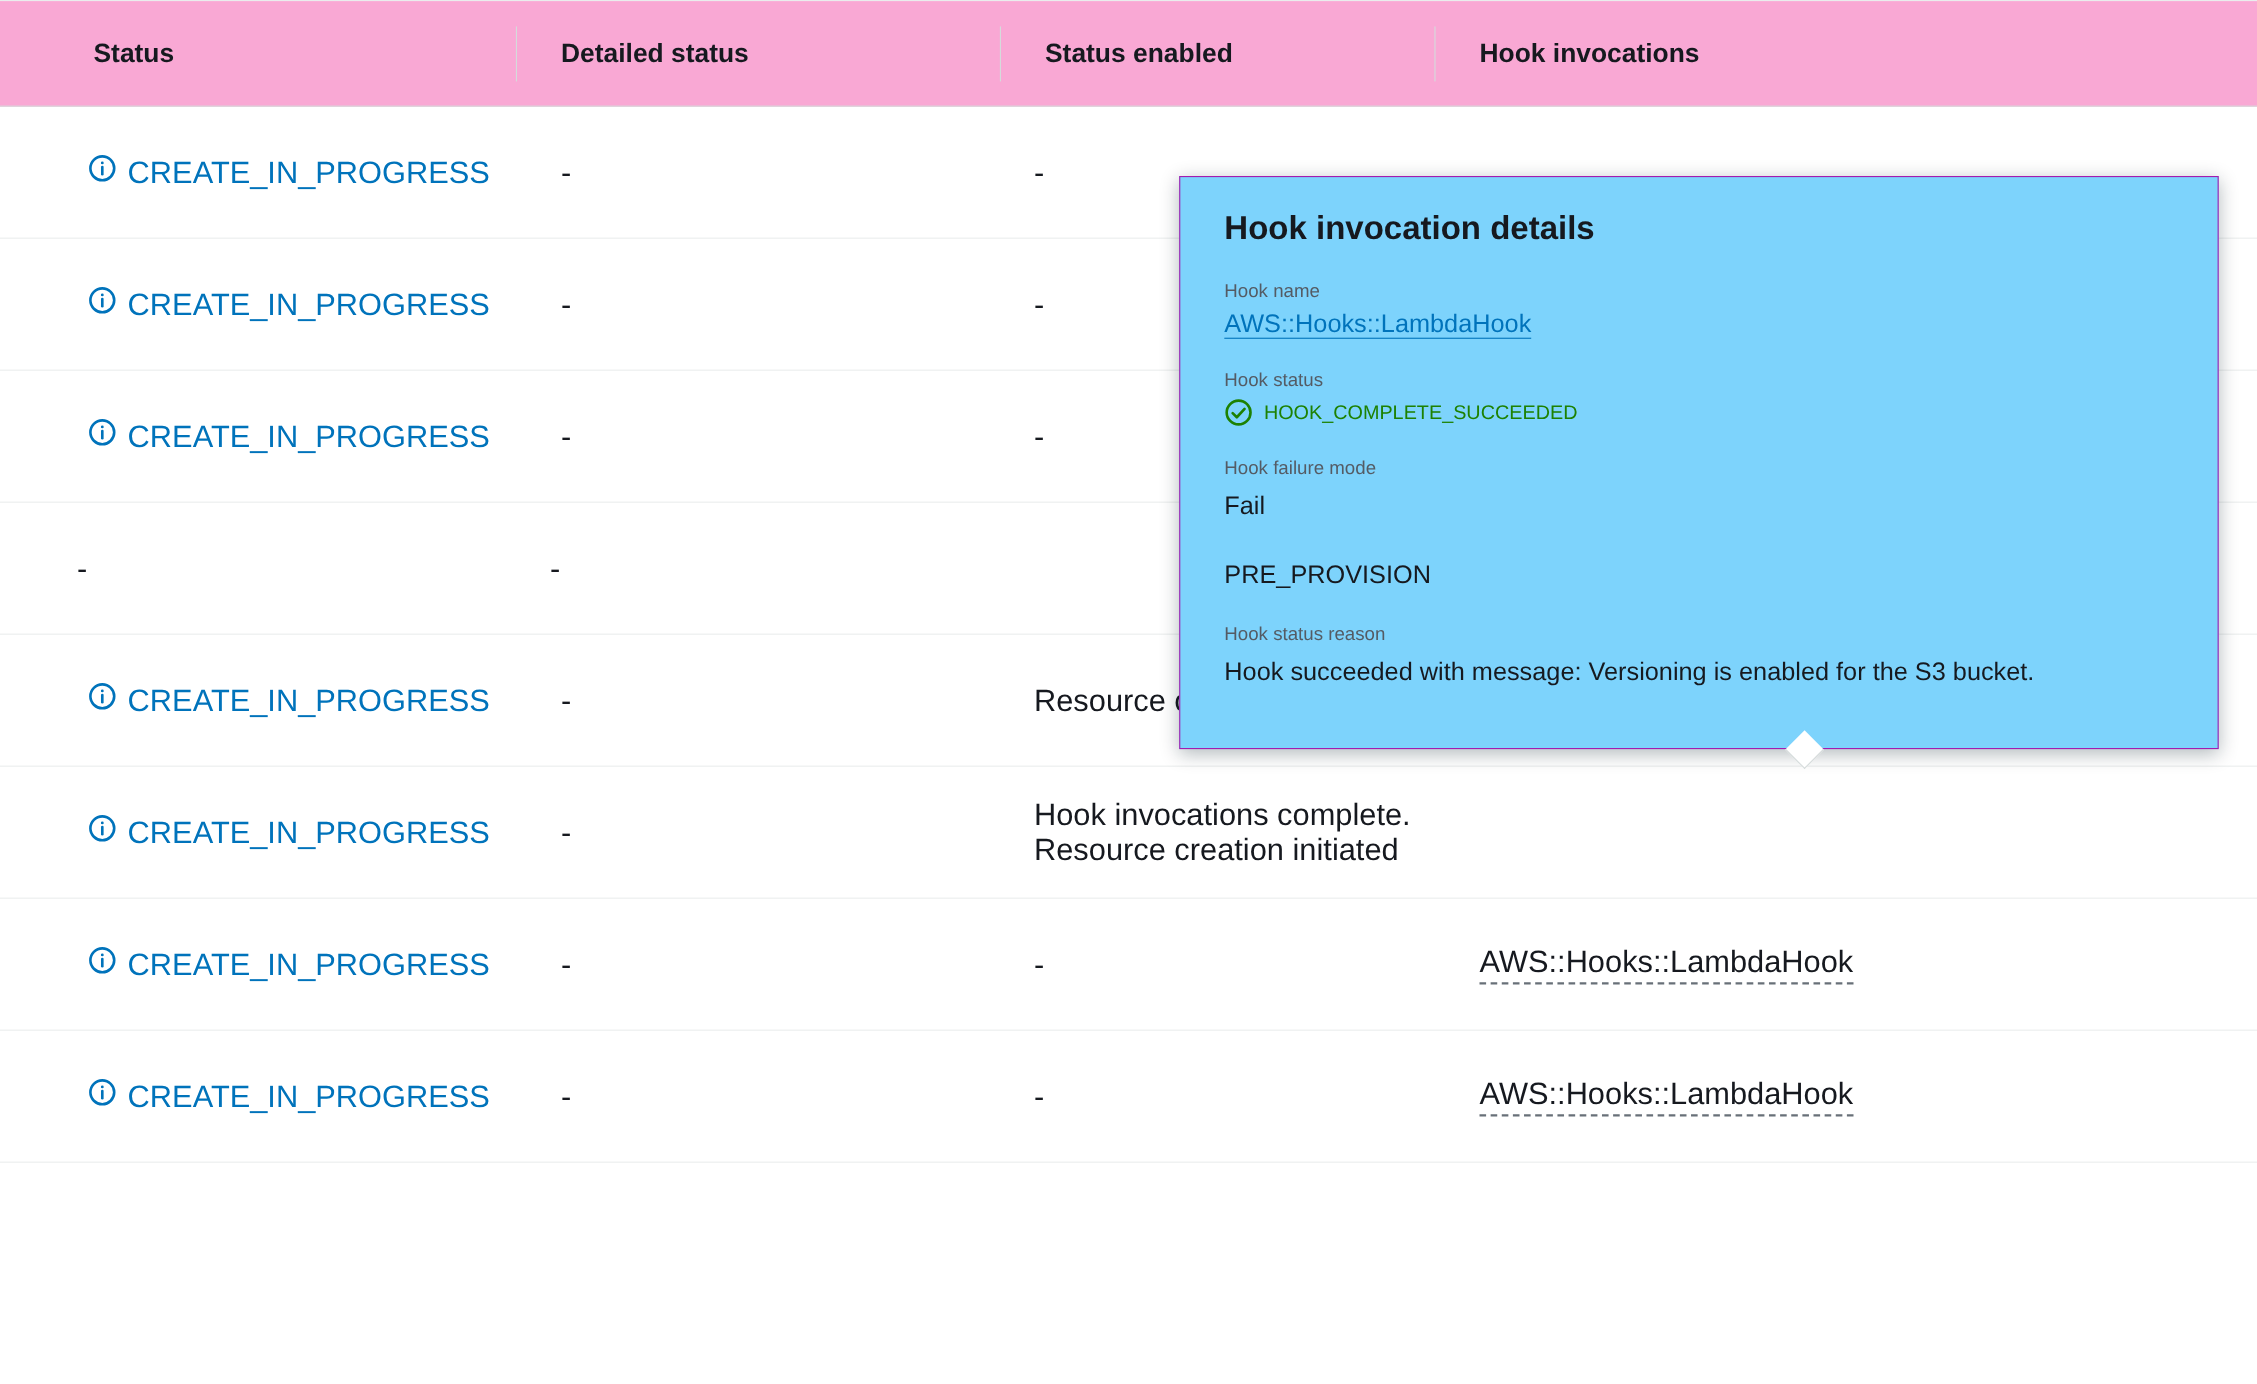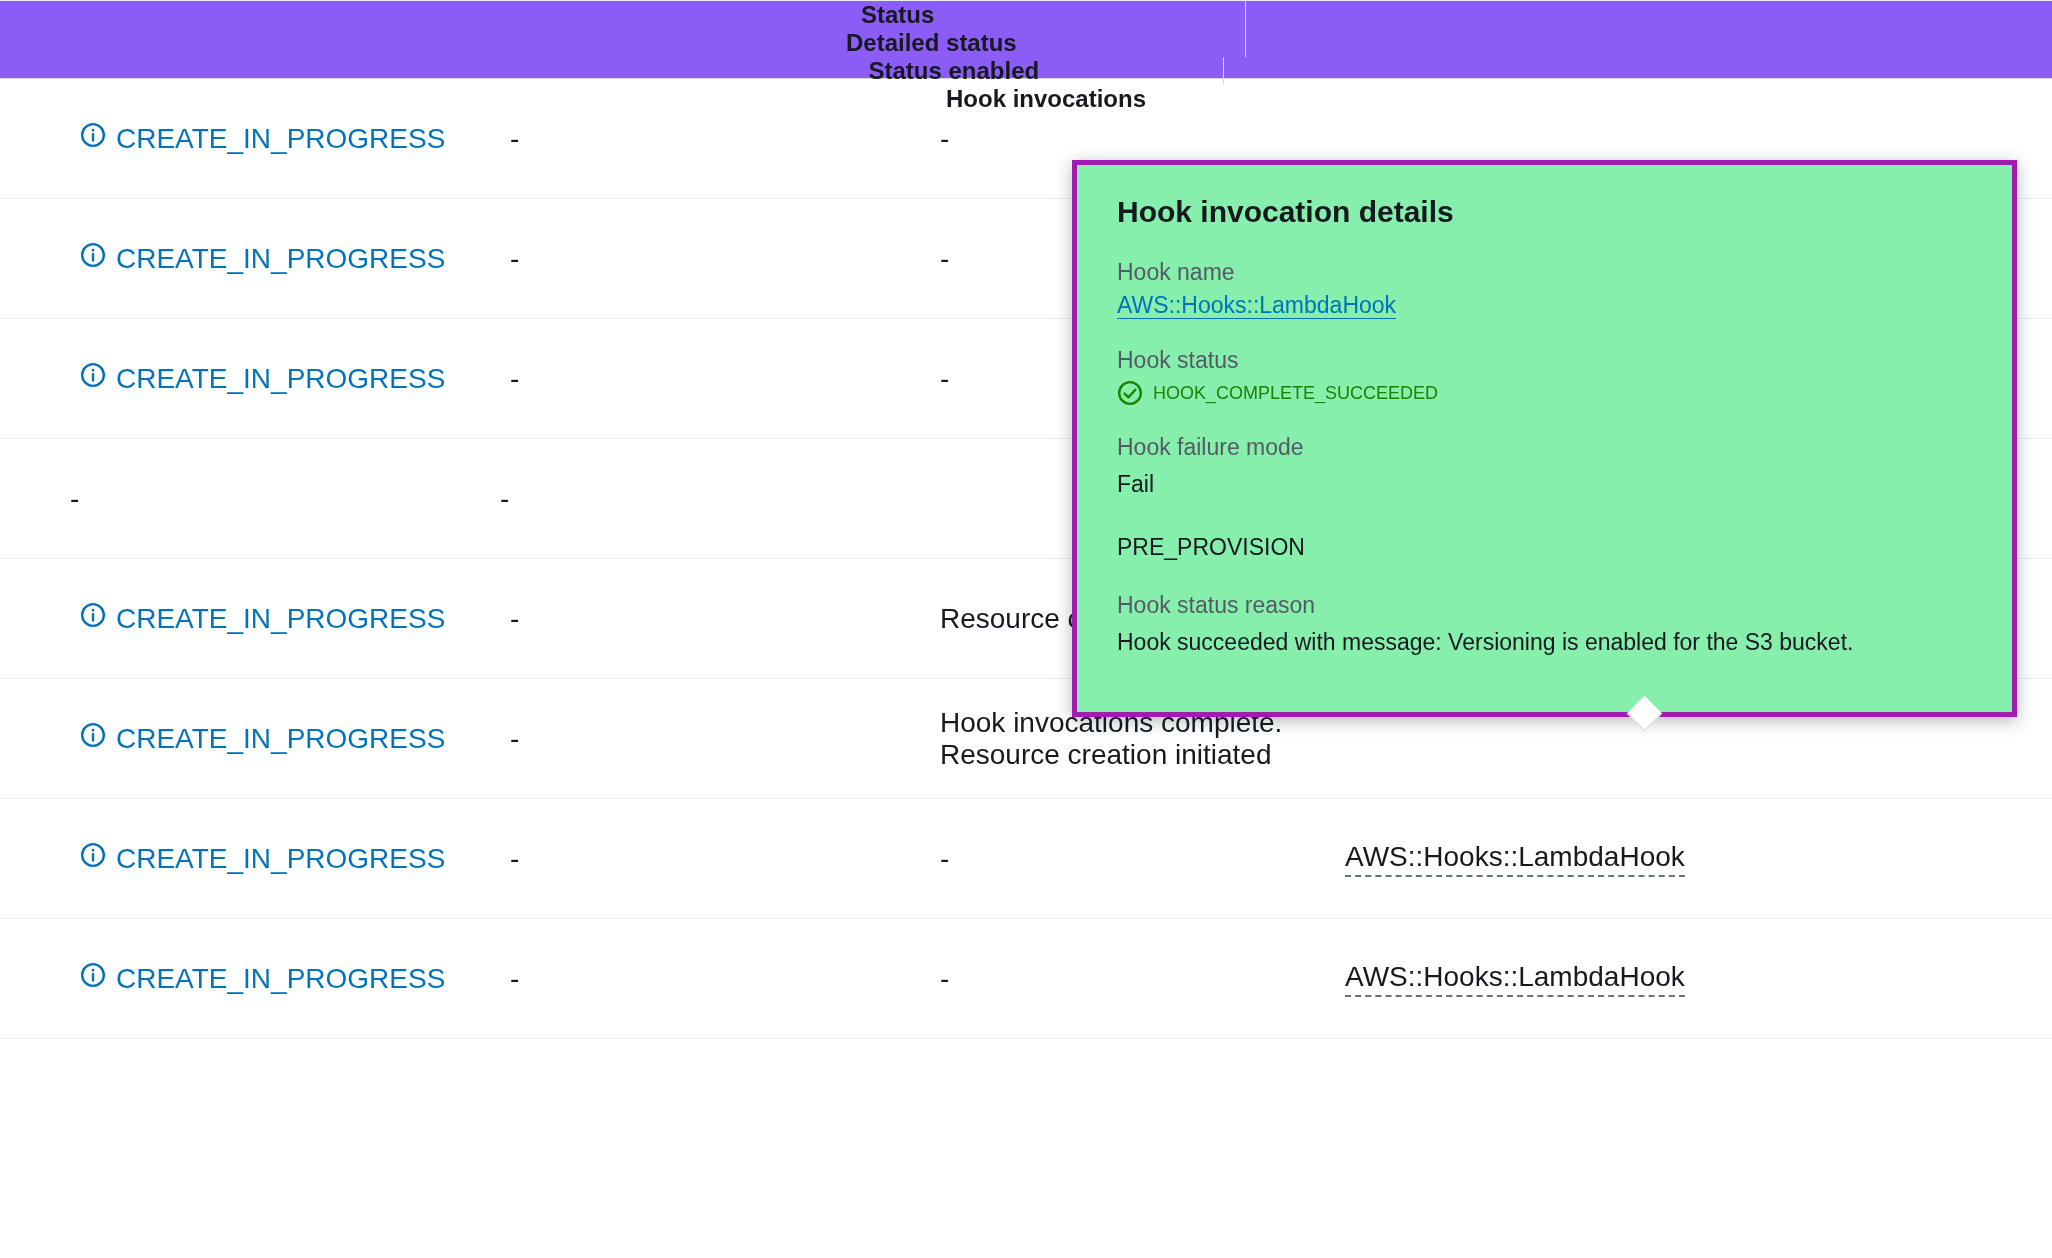--- a/index.html
+++ b/index.html
@@ -17,25 +17,24 @@
       height: 1258px;
       position: relative;
     }
     .table-container {
       width: 100%;
       border-top: 1px solid #eaeded;
     }
     .table-header {
       display: flex;
       border-bottom: 1px solid #d5dbdb;
-      background: #8b5cf6;
+      background: #f9a8d4;
       padding: 0 30px;
-      height: 78px;
-      align-items: center;
-      flex-direction: column;
+      height: 96px;
+      align-items: center;
     }
     .table-header .col {
       font-weight: 700;
       color: #16191f;
       font-size: 24px;
       display: flex;
       align-items: center;
       height: 50px;
     }
     .col-status { width: 440px; padding-left: 55px; border-right: 1px solid #d5dbdb; }
@@ -95,23 +94,23 @@
       border-bottom: 2px dashed #687078;
       padding-bottom: 2px;
       text-decoration: none;
       cursor: pointer;
     }
     .popover {
       position: absolute;
       top: 160px;
       left: 1072px;
       width: 945px;
-      background: #86efac;
+      background: #7dd3fc;
       box-shadow: 0 4px 16px rgba(0, 28, 36, 0.3);
-      border: 5px solid #a21caf;
+      border: 1px solid #a21caf;
       padding: 30px 40px 40px 40px;
       z-index: 100;
     }
     .popover::after {
       content: "";
       position: absolute;
       bottom: -14px;
       left: 555px;
       width: 24px;
       height: 24px;
@@ -123,21 +122,21 @@
     .popover-title {
       font-size: 30px;
       font-weight: 700;
       color: #16191f;
       margin-bottom: 30px;
     }
     .popover-section {
       margin-bottom: 28px;
     }
     .popover-label {
-      font-size: 23px;
+      font-size: 17px;
       color: #545b64;
       margin-bottom: 6px;
     }
     .popover-value {
       font-size: 23px;
       color: #16191f;
       line-height: 1.5;
     }
     .popover-link {
       color: #0073bb;

